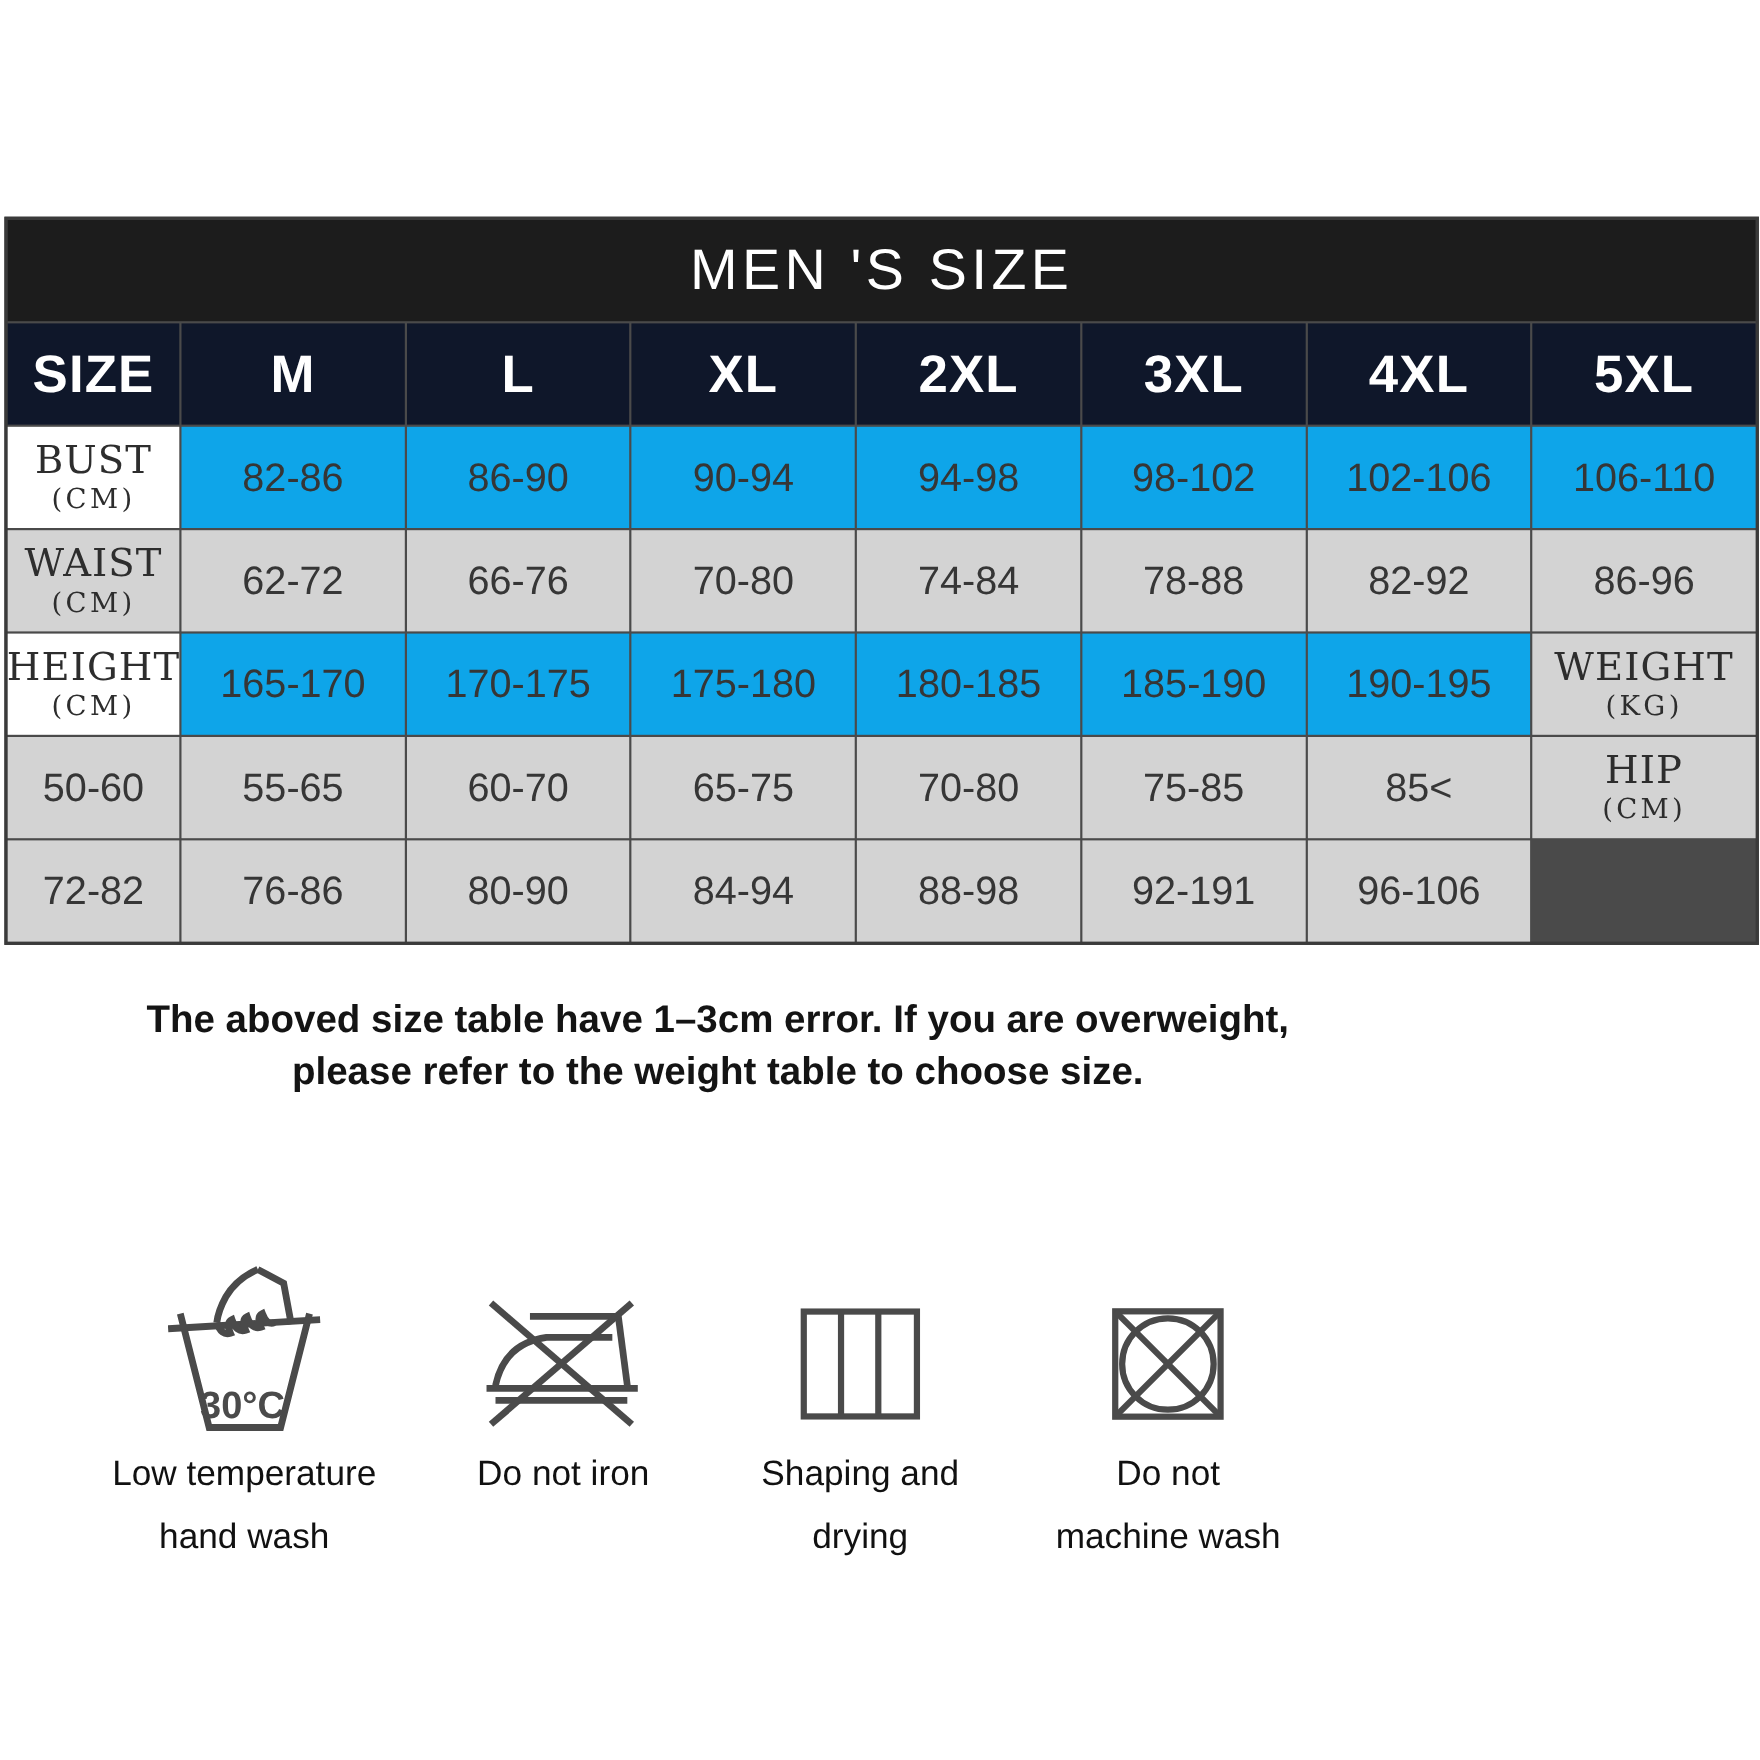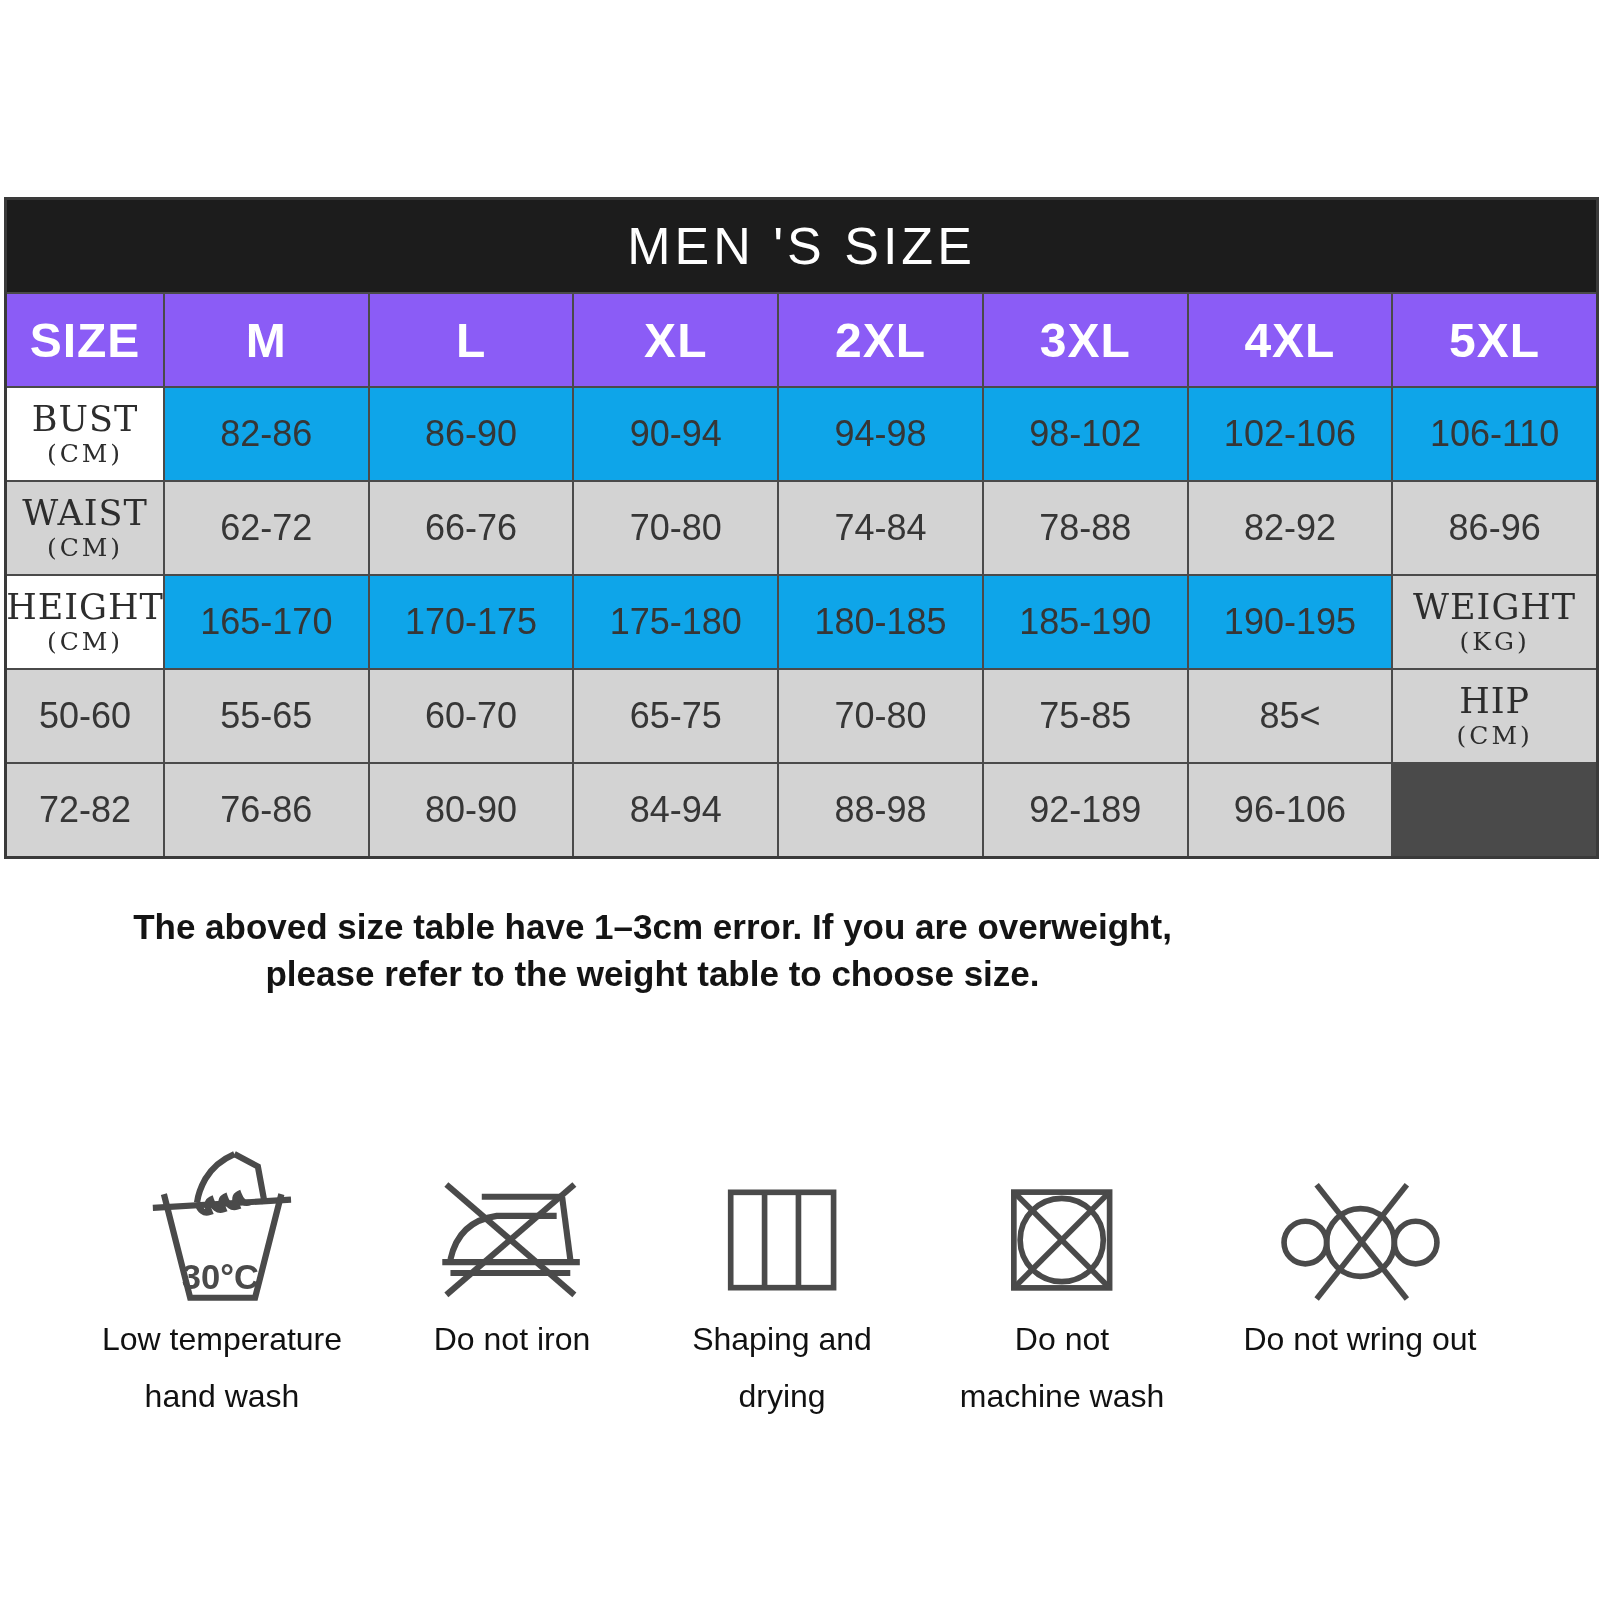--- a/index.html
+++ b/index.html
@@ -12,21 +12,21 @@
     position:absolute;top:197px;left:4px;width:1589px;
     display:grid;grid-template-columns:156px repeat(7,1fr);
     grid-auto-rows:92px;gap:2px;
     background:#4a4a4a;border:3px solid #3a3a3a;
   }
   .cell{display:flex;align-items:center;justify-content:center;}
   .title-cell{
     grid-column:1 / -1;background:#1c1c1c;color:#ffffff;
     font-size:52px;letter-spacing:4px;font-weight:400;
   }
-  .th{background:#8b5cf6;color:#ffffff;font-size:48px;font-weight:700;letter-spacing:1px;}
+  .th{background:#0f172a;color:#ffffff;font-size:48px;font-weight:700;letter-spacing:1px;}
   .td{background:#0ea5e9;color:#363636;font-size:36px;}
   .rowlab{background:#ffffff;flex-direction:column;line-height:1.05;}
   .rowlab .rl{
     font-family:"DejaVu Serif", serif;font-size:35px;letter-spacing:1px;color:#2d2d2d;
   }
   .rowlab .ru{
     font-family:"DejaVu Serif", serif;font-size:25px;letter-spacing:3px;color:#2d2d2d;margin-top:3px;
   }
   .gray{background:#d3d3d3;}
   
@@ -104,21 +104,21 @@
       <div class="cell td gray">85&lt;</div>
       <div class="cell rowlab gray">
         <div class="rl">HIP</div>
         <div class="ru">(CM)</div>
       </div>
       <div class="cell td gray">72-82</div>
       <div class="cell td gray">76-86</div>
       <div class="cell td gray">80-90</div>
       <div class="cell td gray">84-94</div>
       <div class="cell td gray">88-98</div>
-      <div class="cell td gray">92-189</div>
+      <div class="cell td gray">92-191</div>
       <div class="cell td gray">96-106</div>
     </div>
 
   <div class="note">
     <div>The aboved size table have 1–3cm error. If you are overweight,</div>
     <div>please refer to the weight table to choose size.</div>
   </div>
 
   <div class="care">
       <div class="care-item" style="left: 222px;">
@@ -165,27 +165,15 @@
           <svg width="126" height="126" viewBox="0 0 100 100">
     <rect x="12" y="12" width="76" height="76" fill="none" stroke="#4a4a4a" stroke-width="4.5"></rect>
     <circle cx="50" cy="50" r="33" fill="none" stroke="#4a4a4a" stroke-width="4.5"></circle>
     <line x1="12" y1="12" x2="88" y2="88" fill="none" stroke="#4a4a4a" stroke-width="4.5"></line>
     <line x1="88" y1="12" x2="12" y2="88" fill="none" stroke="#4a4a4a" stroke-width="4.5"></line>
   </svg>
         </div>
         <div class="care-label">Do not</div>
         <div class="care-label">machine wash</div>
       </div>
-      <div class="care-item" style="left: 1360px;">
-        <div class="care-icon">
-          <svg width="188" height="126" viewBox="0 0 150 100">
-    <circle cx="31" cy="52" r="17" fill="none" stroke="#4a4a4a" stroke-width="4.5"></circle>
-    <circle cx="75" cy="52" r="27" fill="none" stroke="#4a4a4a" stroke-width="4.5"></circle>
-    <circle cx="119" cy="52" r="17" fill="none" stroke="#4a4a4a" stroke-width="4.5"></circle>
-    <line x1="40" y1="6" x2="112" y2="97" fill="none" stroke="#4a4a4a" stroke-width="4.5"></line>
-    <line x1="112" y1="6" x2="40" y2="97" fill="none" stroke="#4a4a4a" stroke-width="4.5"></line>
-  </svg>
-        </div>
-        <div class="care-label">Do not wring out</div>
-      </div>
     </div>
 
 </div>
 
 </body></html>

